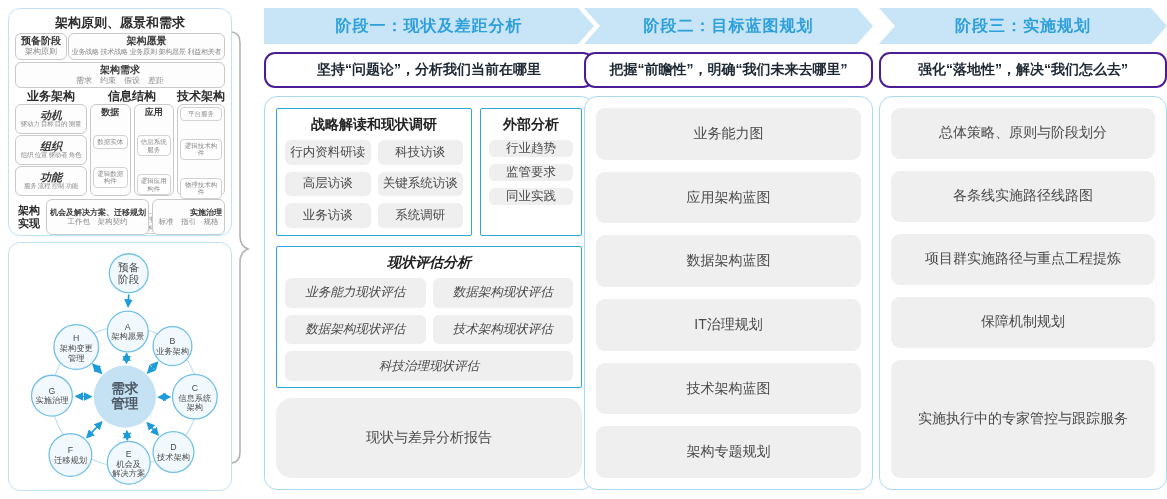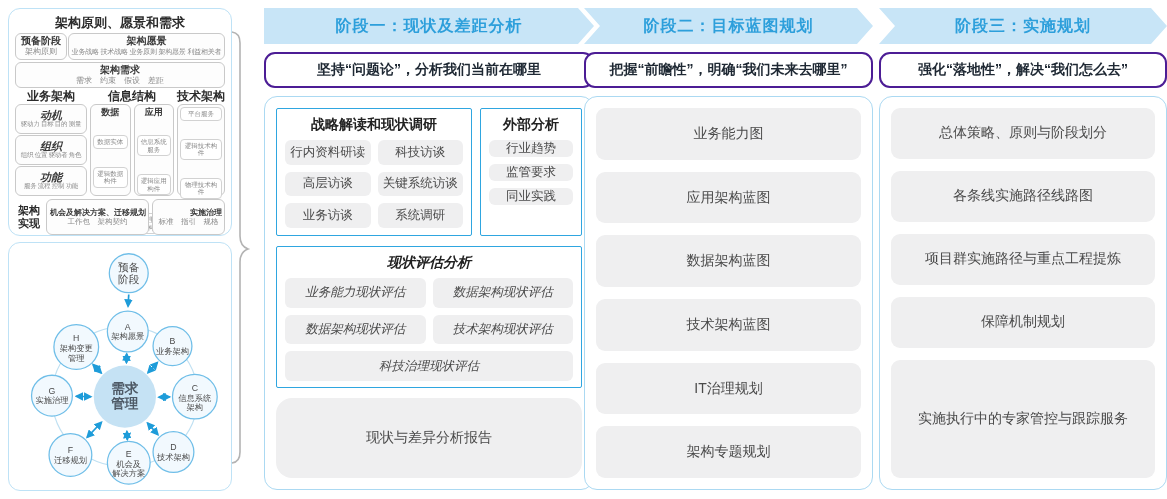--- a/index.html
+++ b/index.html
@@ -282,22 +282,22 @@
   </div>
 
   <div class="phase p2">
     <div class="banner notched">阶段二：目标蓝图规划</div>
     <div class="subtitle">把握“前瞻性”，明确“我们未来去哪里”</div>
     <div class="content">
       <div class="stack">
         <div class="gitem">业务能力图</div>
         <div class="gitem">应用架构蓝图</div>
         <div class="gitem">数据架构蓝图</div>
+        <div class="gitem">IT治理规划</div>
         <div class="gitem">技术架构蓝图</div>
-        <div class="gitem">IT治理规划</div>
         <div class="gitem">架构专题规划</div>
       </div>
     </div>
   </div>
 
   <div class="phase p3">
     <div class="banner notched">阶段三：实施规划</div>
     <div class="subtitle">强化“落地性”，解决“我们怎么去”</div>
     <div class="content">
       <div class="stack">

